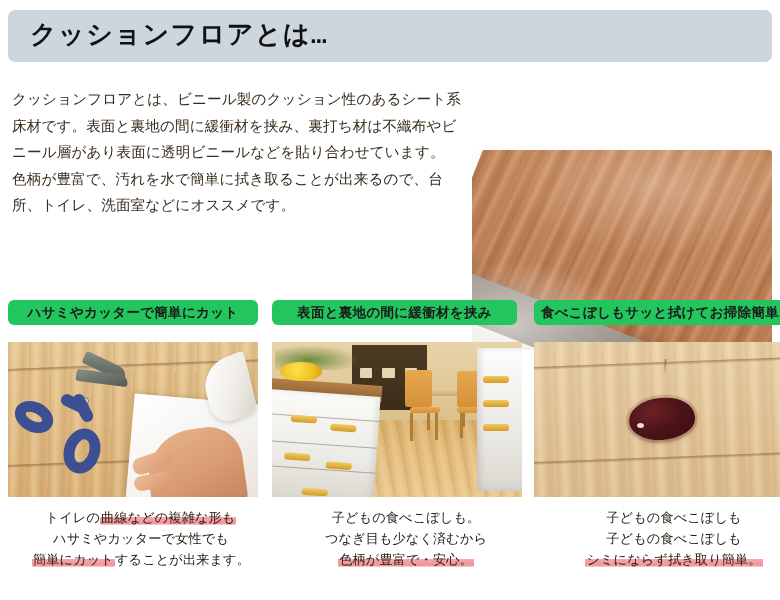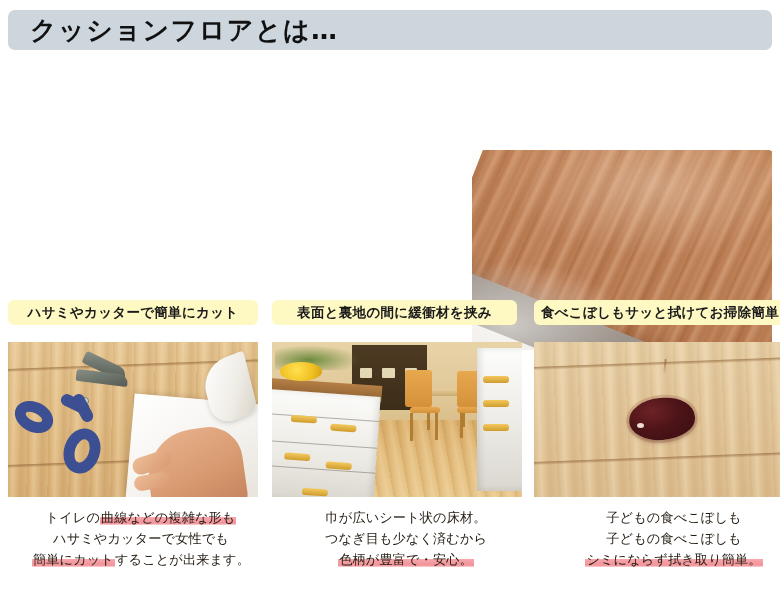--- a/index.html
+++ b/index.html
@@ -19,25 +19,26 @@
     height: 600px;
     background: #ffffff;
   }
 
   
   .header-bar {
     position: absolute;
     left: 8px;
     top: 10px;
     width: 764px;
-    height: 40px;
+    height: 52px;
     background: #ccd6dc;
     border-radius: 7px;
     display: flex;
     align-items: center;
+    font-family: Liberation Mono, monospace;
   }
   .header-title {
     padding-left: 22px;
     font-size: 26px;
     font-weight: bold;
     color: #111111;
     letter-spacing: 1.5px;
     line-height: 1;
     white-space: nowrap;
   }
@@ -137,21 +138,21 @@
     position: absolute;
     top: 0;
     width: 250px;
   }
   .feature-col.col-0 { left: 8px; }
   .feature-col.col-1 { left: 272px; }
   .feature-col.col-2 { left: 498px; padding-left: 36px; }
 
   .feature-label {
     height: 25px;
-    background: #fef9c3;
+    background: #22c55e;
     border-radius: 6px;
     display: flex;
     align-items: center;
     justify-content: center;
     font-size: 13.5px;
     font-weight: bold;
     color: #1a1a1a;
     letter-spacing: 0.3px;
     white-space: nowrap;
   }
@@ -383,20 +384,24 @@
 <body>
 
 <div id="page">
 
   <div class="header-bar">
     <div class="header-title">クッションフロアとは…</div>
   </div>
 
   <div class="intro-wrap">
 
+    <div class="intro-text">
+      <p>クッションフロアとは、ビニール製のクッション性のあるシート系床材です。表面と裏地の間に緩衝材を挟み、裏打ち材は不織布やビニール層があり表面に透明ビニールなどを貼り合わせています。</p>
+      <p>色柄が豊富で、汚れを水で簡単に拭き取ることが出来るので、台所、トイレ、洗面室などにオススメです。</p>
+    </div>
 
     <div class="hero-photo">
       <div class="hero-stage"></div>
       <div class="hero-edge"></div>
       <div class="hero-board"></div>
       <div class="hero-sheen"></div>
     </div>
 
   </div>
 
@@ -470,21 +475,21 @@
             <div class="k-handle" style="left:6px;top:28px;"></div>
             <div class="k-handle" style="left:6px;top:52px;"></div>
             <div class="k-handle" style="left:6px;top:76px;"></div>
           </div>
           <div class="k-plant"></div>
           <div class="k-fruit"></div>
         </div>
       </div>
 
       <div class="feature-caption">
-        <span class="line"><span>巾が広いシート状の床材。</span></span>
+        <span class="line"><span>子どもの食べこぼしも。</span></span>
         <span class="line"><span>つなぎ目も少なく済むから</span></span>
         <span class="line"><span class="mk">色柄が豊富で・安心。</span></span>
       </div>
     </div>
 
     <div class="feature-col col-2">
       <div class="feature-label">食べこぼしもサッと拭けてお掃除簡単</div>
 
       <div class="feature-photo">
         <div class="ph-wood-pale"></div>

